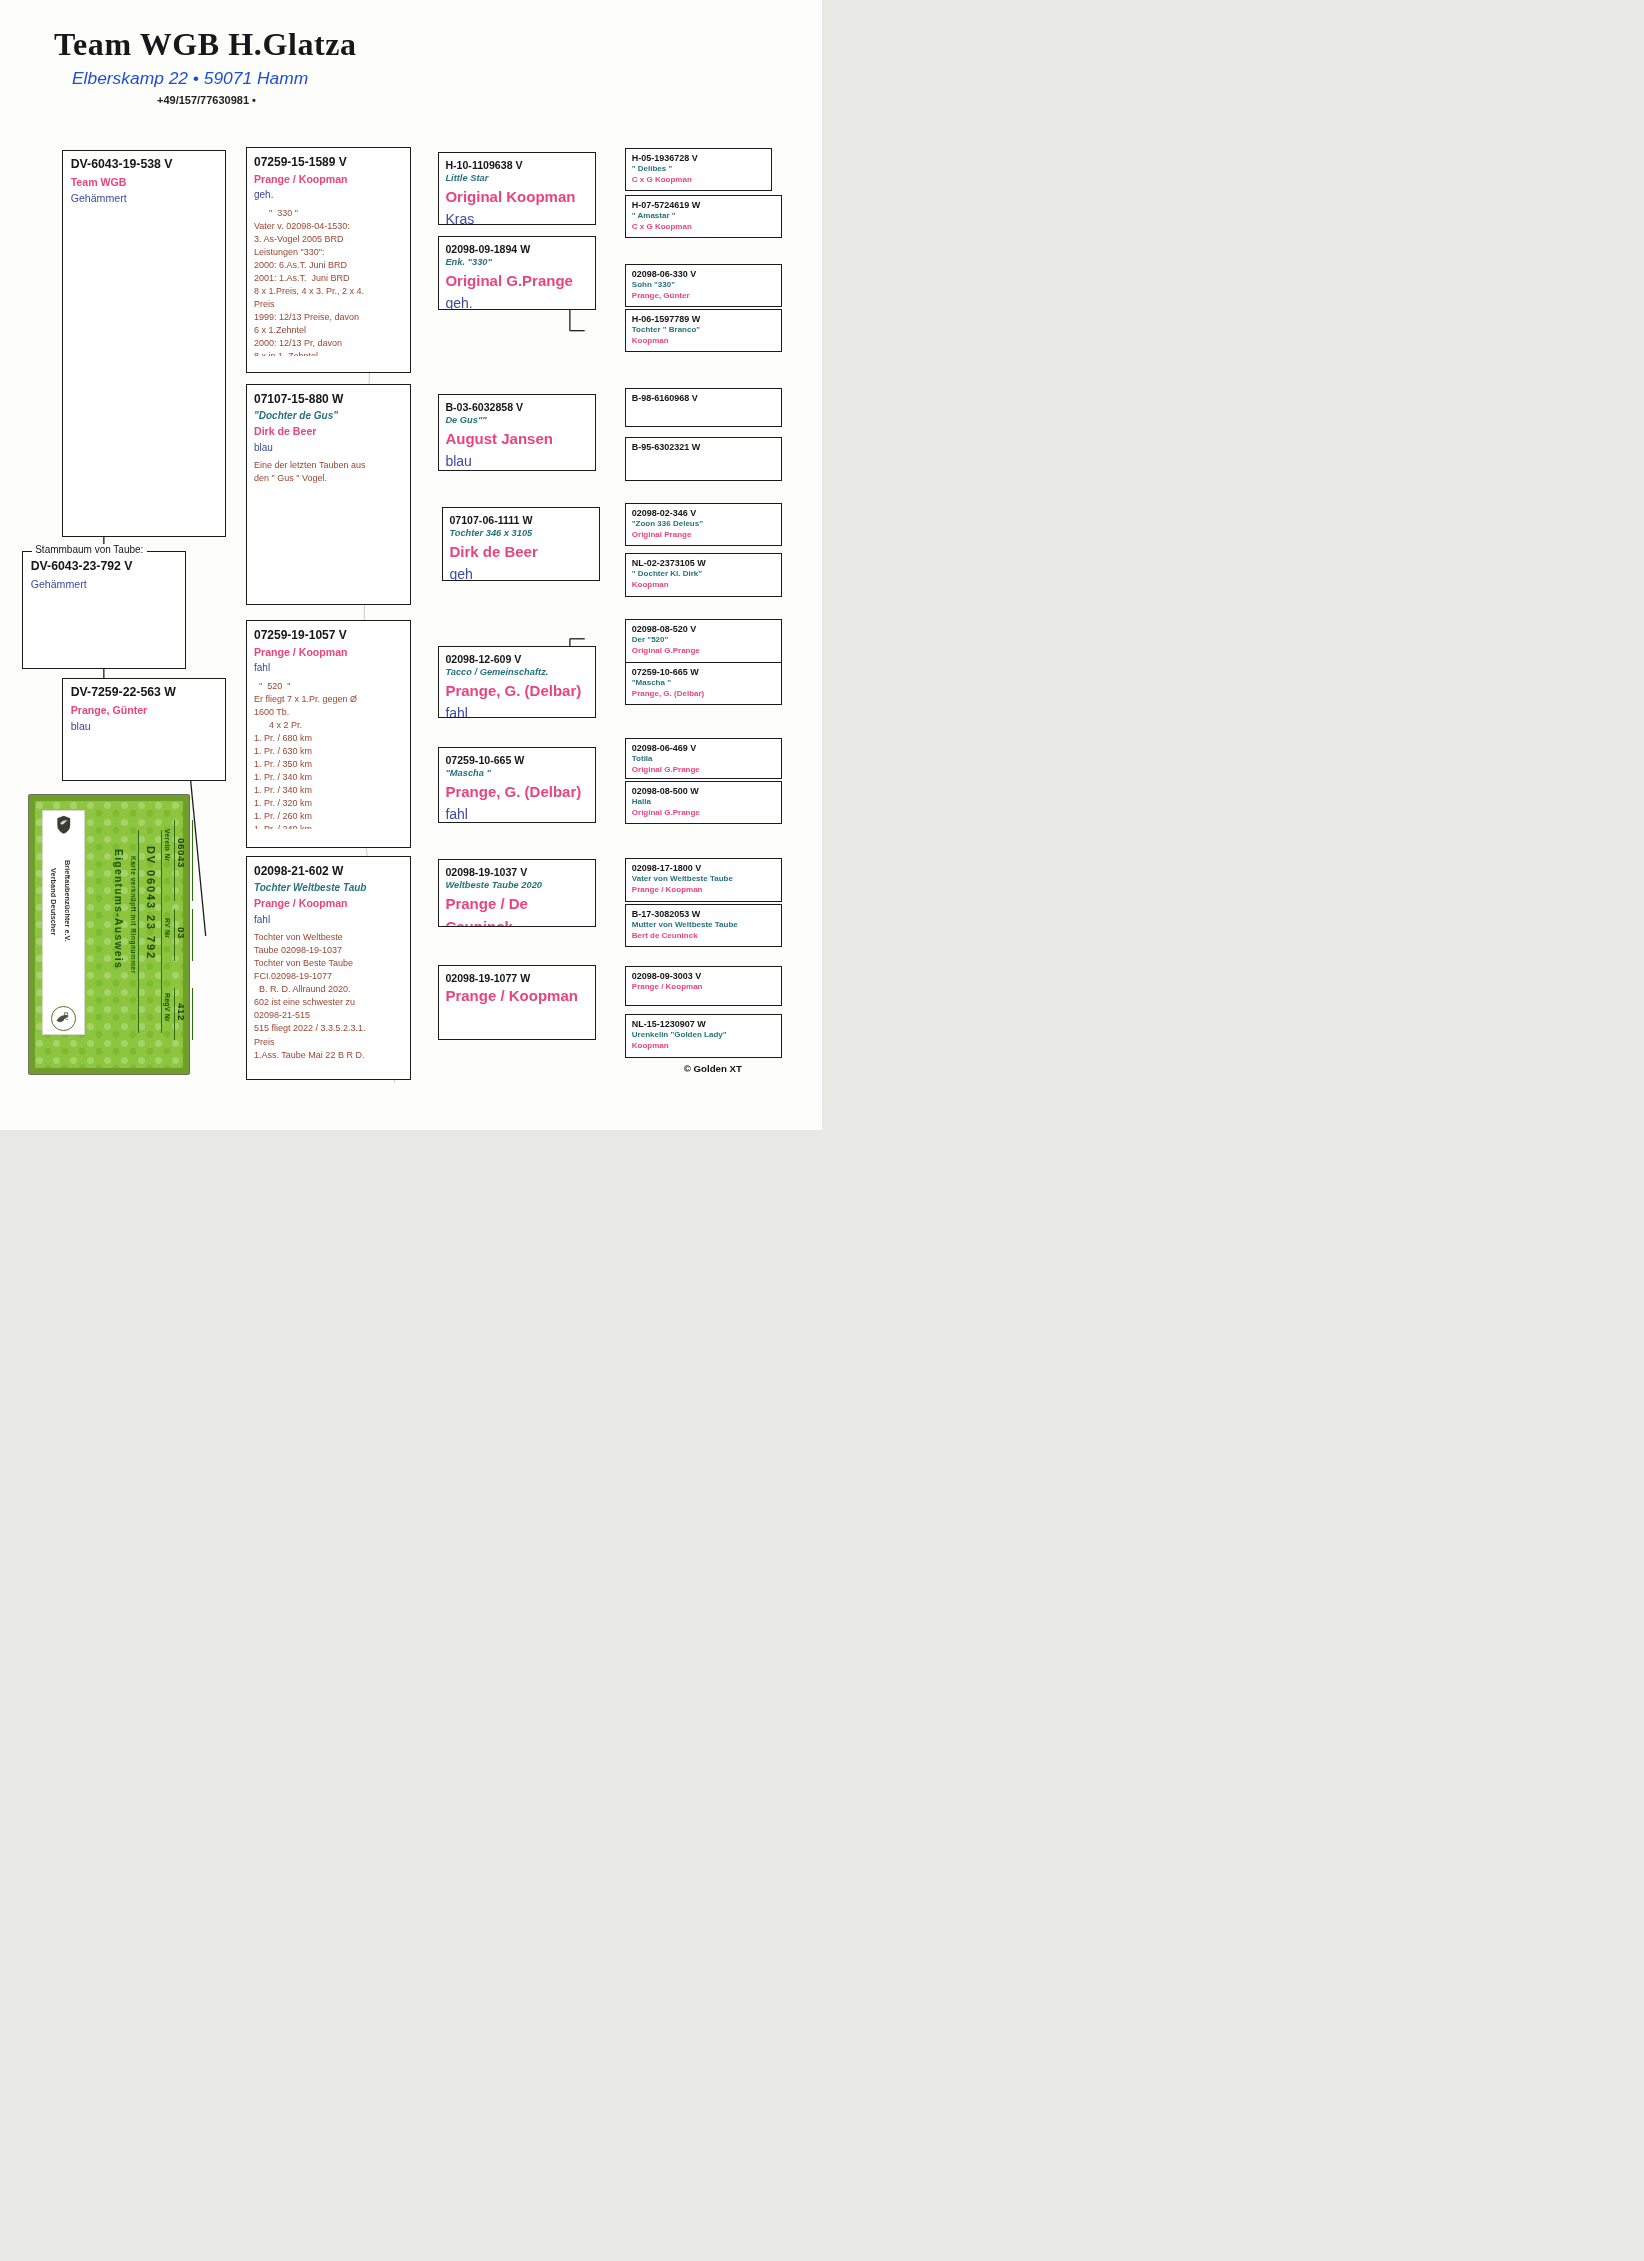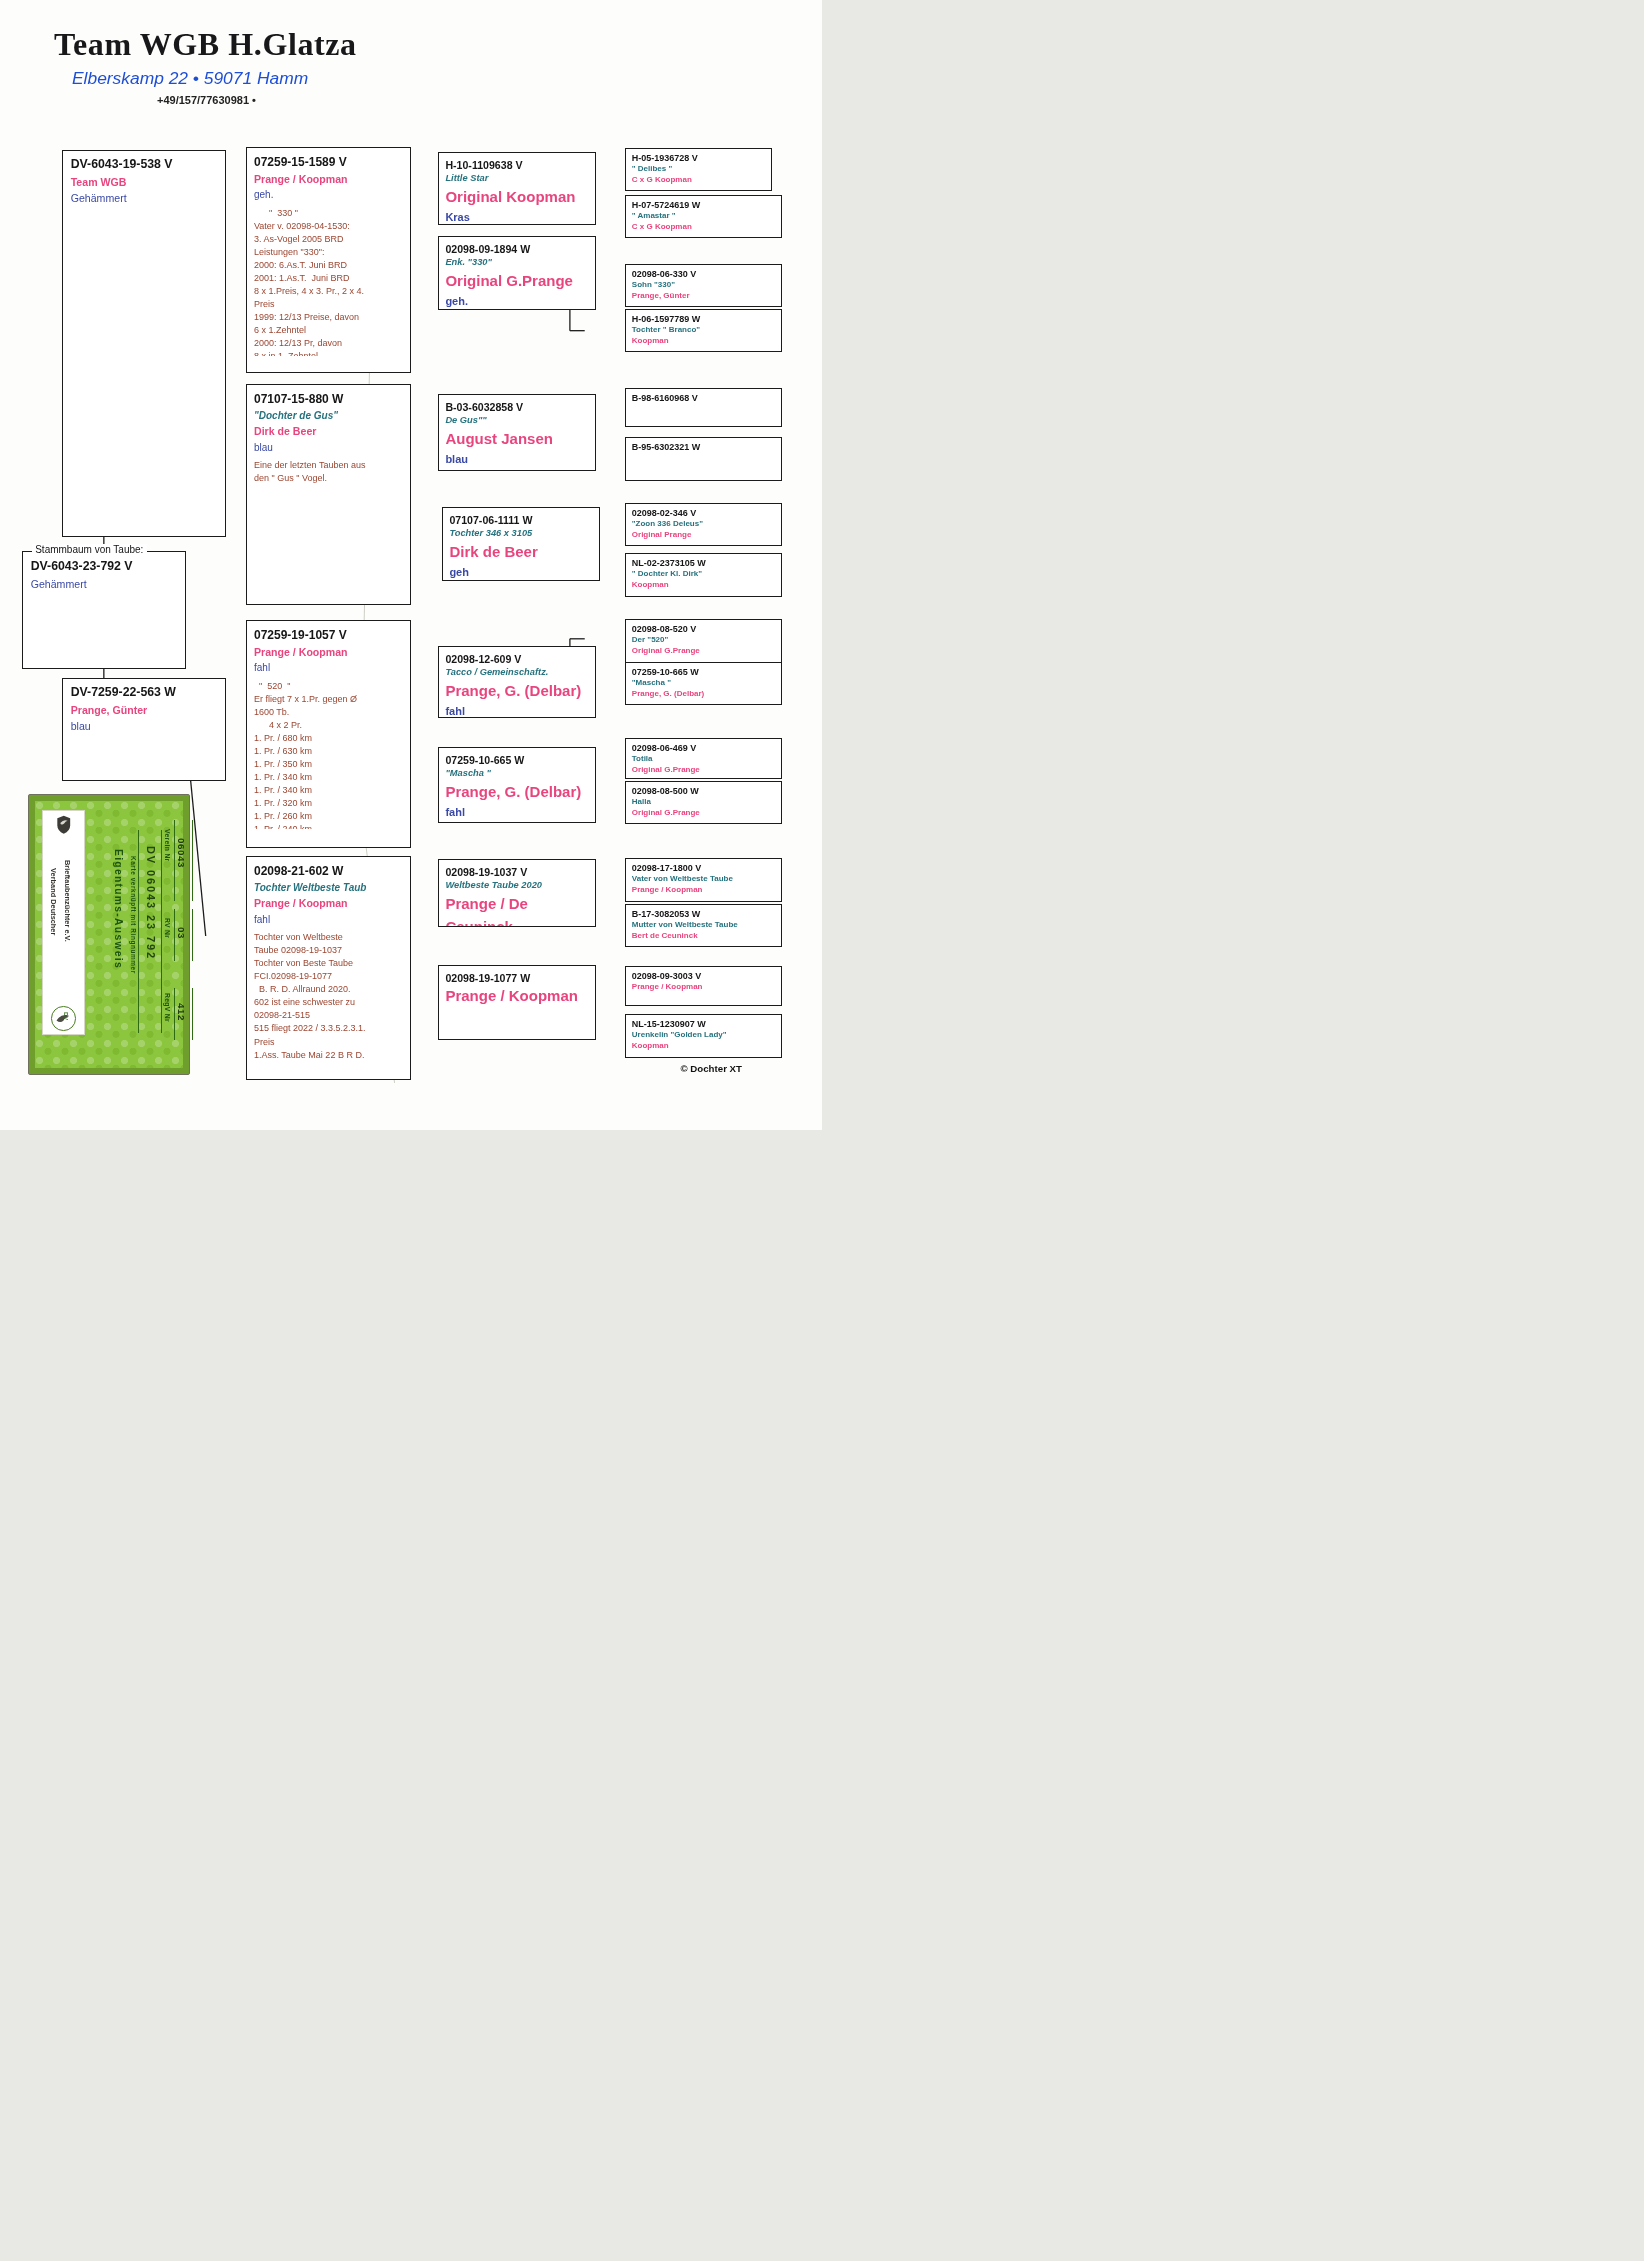--- a/index.html
+++ b/index.html
@@ -28,21 +28,21 @@
   .g2 .ring{font-size:12px;line-height:1.5;}
   .g2 .tname{font-size:10px;line-height:1.55;}
   .g2 .breeder{font-size:10.6px;line-height:1.6;}
   .g2 .bcolor{font-size:10px;line-height:1.6;margin-bottom:3.2px;}
   .g2 .note{font-size:9px;line-height:1.45;}
   
   .g3{padding:4.5px 6.4px;}
   .g3 .ring{font-size:10.6px;line-height:1.4;}
   .g3 .tname{font-size:9.3px;line-height:1.5;}
   .g3 .breeder{font-size:15px;line-height:1.5;}
-  .g3 .bcolor{font-size:11px;line-height:1.5;font-weight:bold;}
+  .g3 .bcolor{font-size:14px;line-height:1.5;}
   
   .g4{padding:2.6px 5.8px;}
   .g4 .ring{font-size:9px;font-weight:bold;line-height:1.4;}
   .g4 .tname{font-style:normal;font-weight:600;font-size:8px;line-height:1.35;}
   .g4 .breeder{font-weight:600;font-size:8px;line-height:1.35;}
   
   .fieldset{position:absolute;border:1.3px solid #1b1b1b;background:#fff;box-sizing:border-box;}
   .legend{position:absolute;top:-7.7px;left:9px;background:#fff;padding:0 3.2px;
           font-size:10px;color:#141414;}
   .fieldset .inner{padding:6.4px 7.7px;}
@@ -406,15 +406,15 @@
   <div class="pbox g4" style="left:585px;top:966px;width:157px;height:40px">
     <div class="ring">02098-09-3003 V</div>
     <div class="breeder">Prange / Koopman</div>
   </div>
   <div class="pbox g4" style="left:585px;top:1014px;width:157px;height:44px">
     <div class="ring">NL-15-1230907 W</div>
     <div class="tname">Urenkelin "Golden Lady"</div>
     <div class="breeder">Koopman</div>
   </div>
 
-  <div class="copyright">© Dochter XT</div>
+  <div class="copyright">© Golden XT</div>
 </div>
 
 
 </body></html>

